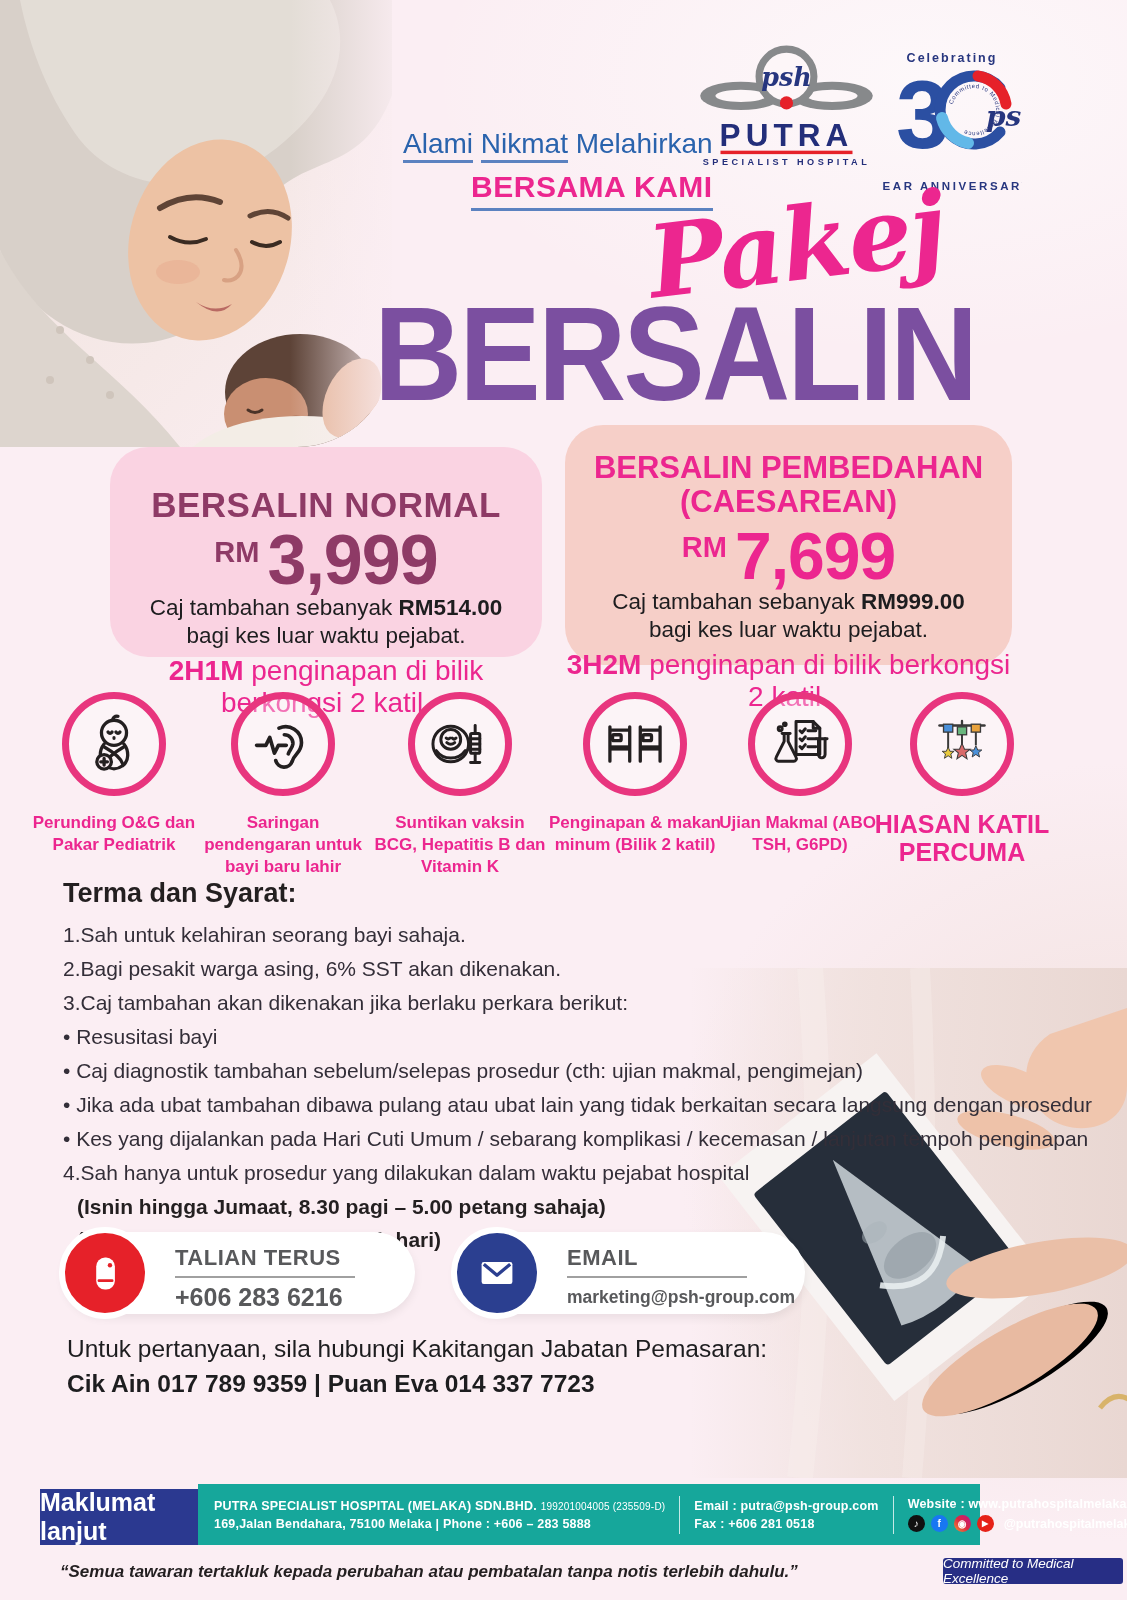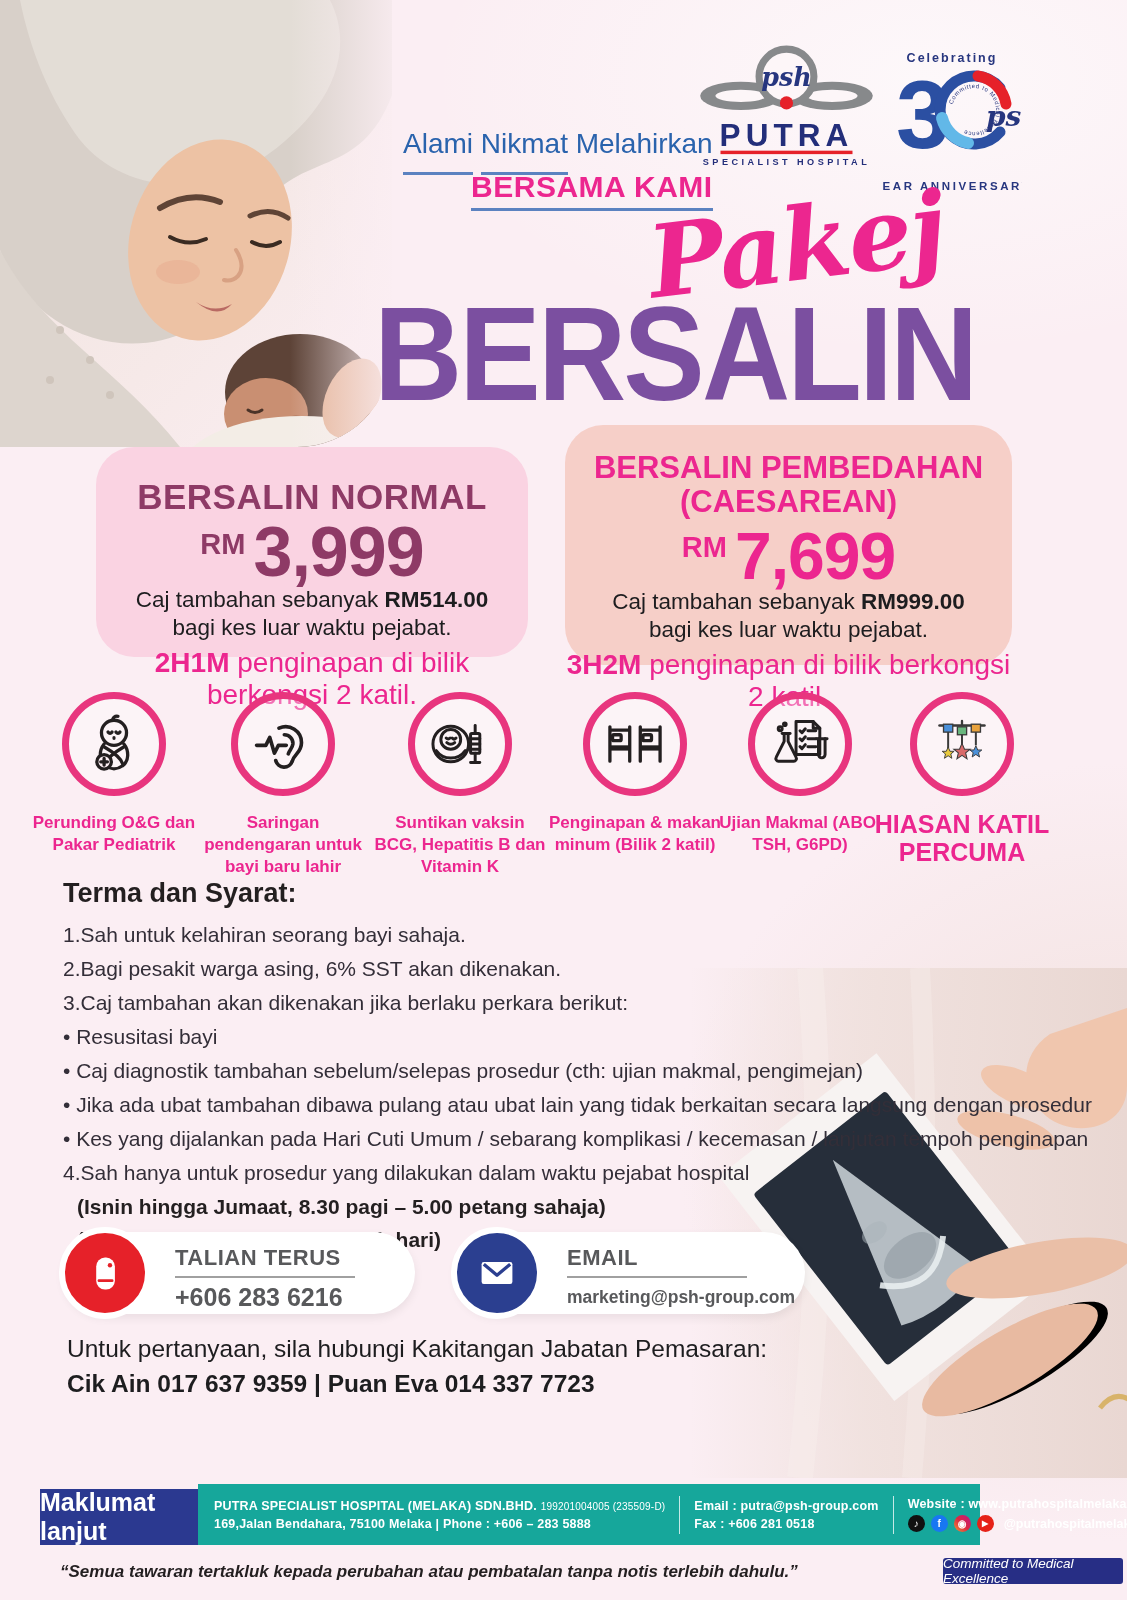--- a/index.html
+++ b/index.html
@@ -12,31 +12,31 @@
       #fbeef3;
   }
   
   .photo-top{position:absolute;left:0;top:0;width:392px;height:447px;border-bottom-right-radius:95px;overflow:hidden;z-index:1;}
   
   .putra-logo{position:absolute;left:698px;top:40px;width:178px;height:132px;z-index:3;}
   .anniv-logo{position:absolute;left:882px;top:46px;width:140px;height:150px;z-index:3;}
   
   .tagline{position:absolute;left:403px;top:128px;z-index:3;}
   .tag1{font-size:28px;color:#2a63ad;}
-  .tag1 .u{border-bottom:3px solid #5b82c0;padding-bottom:13px;}
+  .tag1 .u{border-bottom:3px solid #5b82c0;padding-bottom:1px;}
   .tag2{margin-top:10px;font-size:30px;font-weight:bold;color:#ec268f;letter-spacing:.5px;text-align:right;}
   .tag2 span{border-bottom:3px solid #5b82c0;padding-bottom:4px;display:inline-block;}
   
   .title-script{position:absolute;left:648px;top:186px;font-family:"DejaVu Serif",serif;font-style:italic;font-weight:bold;
     font-size:100px;color:#ec268f;transform:rotate(-7deg);z-index:4;letter-spacing:-2px;}
   .title-main{position:absolute;left:374px;top:288px;font-size:126px;font-weight:bold;color:#7b4fa0;letter-spacing:-3px;
     transform:scale(.97,1.06);transform-origin:left top;z-index:3;line-height:1;}
   
   .card{position:absolute;border-radius:38px;text-align:center;z-index:3;}
-  .card-normal{left:96px;top:447px;width:432px;height:210px;background:#fad3e2;padding-top:30px;box-sizing:border-box;}
+  .card-normal{left:110px;top:447px;width:432px;height:210px;background:#fad3e2;padding-top:38px;box-sizing:border-box;}
   .card-caesar{left:565px;top:425px;width:447px;height:240px;background:#f6cfc8;padding-top:26px;box-sizing:border-box;}
   .card-normal .card-title{font-size:35px;font-weight:bold;color:#8e3a66;letter-spacing:.5px;}
   .card-caesar .card-title,.card-caesar .card-subtitle{font-size:31px;font-weight:bold;color:#ec268f;line-height:1.1;}
   .price-row{line-height:.95;margin-top:2px;}
   .card-normal .price-row{color:#8e3a66;}
   .card-caesar .price-row{color:#ec268f;margin-top:6px;}
   .rm{font-size:29px;font-weight:bold;vertical-align:22px;letter-spacing:0;}
   .price{font-size:70px;font-weight:bold;letter-spacing:-1px;margin-left:8px;}
   .card-caesar .price{font-size:66px;}
   .card-line{font-size:22.5px;color:#1d1d1f;line-height:1.25;}
@@ -381,21 +381,21 @@
       </svg>
     </div>
     <div class="pill-text">
       <div class="pill-label">EMAIL</div>
       <div class="pill-value">marketing@psh-group.com</div>
     </div>
   </div>
 
   <div class="inquiry">
     <div class="inquiry-1">Untuk pertanyaan, sila hubungi Kakitangan Jabatan Pemasaran:</div>
-    <div class="inquiry-2">Cik Ain 017 637 9359  | Puan Eva 014 337 7723</div>
+    <div class="inquiry-2">Cik Ain 017 789 9359  | Puan Eva 014 337 7723</div>
   </div>
 
   <div class="footer-info-btn">Maklumat lanjut</div>
 
   <div class="footer-bar">
     <div class="fcol">
       <div class="fline">
         <span>PUTRA SPECIALIST HOSPITAL (MELAKA) SDN.BHD.</span> <span class="reg">199201004005 (235509-D)</span>
       </div>
       <div class="fline">

